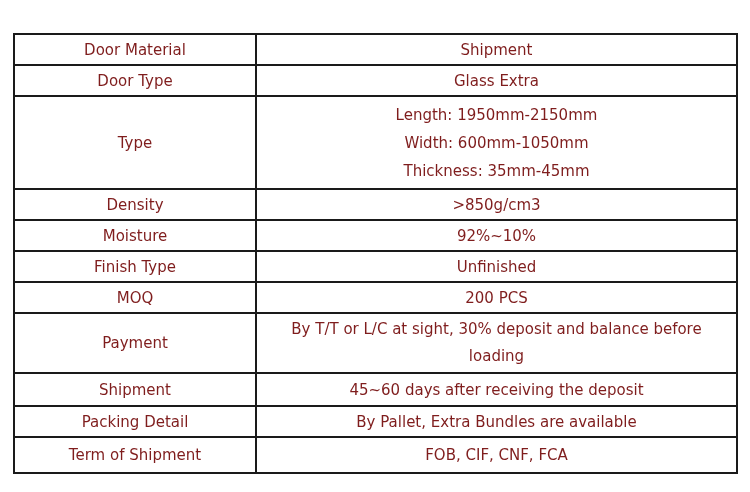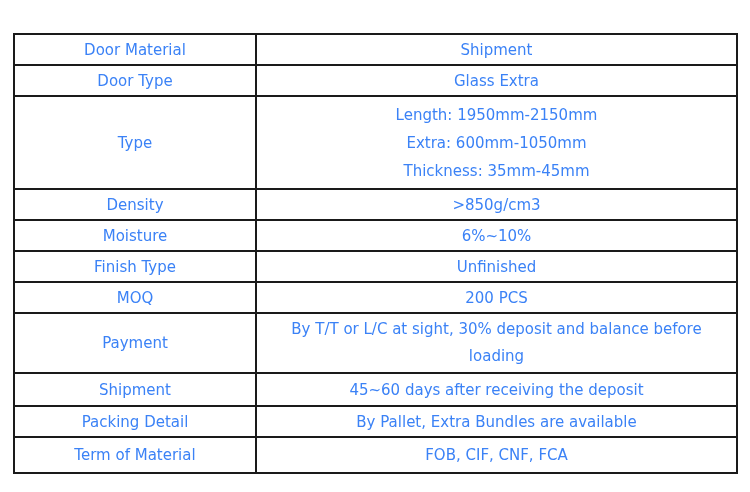--- a/index.html
+++ b/index.html
@@ -17,21 +17,21 @@
   table.spec-table {
     border-collapse: collapse;
     table-layout: fixed;
     margin: 33px 0 0 13px;
     width: 725px;
     background: #ffffff;
   }
   table.spec-table td {
     border: 2px solid #1a1a1a;
     font-size: 15px;
-    color: #3b82f6;
+    color: #7f1d1d;
     padding: 2px 8px;
     vertical-align: middle;
     overflow: hidden;
   }
   td.label-cell {
     width: 224px;
     text-align: center;
   }
   td.value-cell {
     text-align: center;
@@ -62,33 +62,33 @@
 
     <tr class="row-default">
       <td class="label-cell">Door Type</td>
       <td class="value-cell">Glass Extra</td>
     </tr>
 
     <tr class="row-size">
       <td class="label-cell">Type</td>
       <td class="value-cell multiline-value">
         <div>Length: 1950mm-2150mm</div>
-        <div>Extra: 600mm-1050mm</div>
+        <div>Width: 600mm-1050mm</div>
         <div>Thickness: 35mm-45mm</div>
       </td>
     </tr>
 
     <tr class="row-default">
       <td class="label-cell">Density</td>
       <td class="value-cell">&gt;850g/cm3</td>
     </tr>
 
     <tr class="row-default">
       <td class="label-cell">Moisture</td>
-      <td class="value-cell">6%~10%</td>
+      <td class="value-cell">92%~10%</td>
     </tr>
 
     <tr class="row-default">
       <td class="label-cell">Finish Type</td>
       <td class="value-cell">Unfinished</td>
     </tr>
 
     <tr class="row-default">
       <td class="label-cell">MOQ</td>
       <td class="value-cell">200 PCS</td>
@@ -103,18 +103,18 @@
       <td class="label-cell">Shipment</td>
       <td class="value-cell">45~60 days after receiving the deposit</td>
     </tr>
 
     <tr class="row-default">
       <td class="label-cell">Packing Detail</td>
       <td class="value-cell">By Pallet, Extra Bundles are available</td>
     </tr>
 
     <tr class="row-term">
-      <td class="label-cell">Term of Material</td>
+      <td class="label-cell">Term of Shipment</td>
       <td class="value-cell">FOB, CIF, CNF, FCA</td>
     </tr>
 
   </tbody>
 </table>
 
 </body></html>

